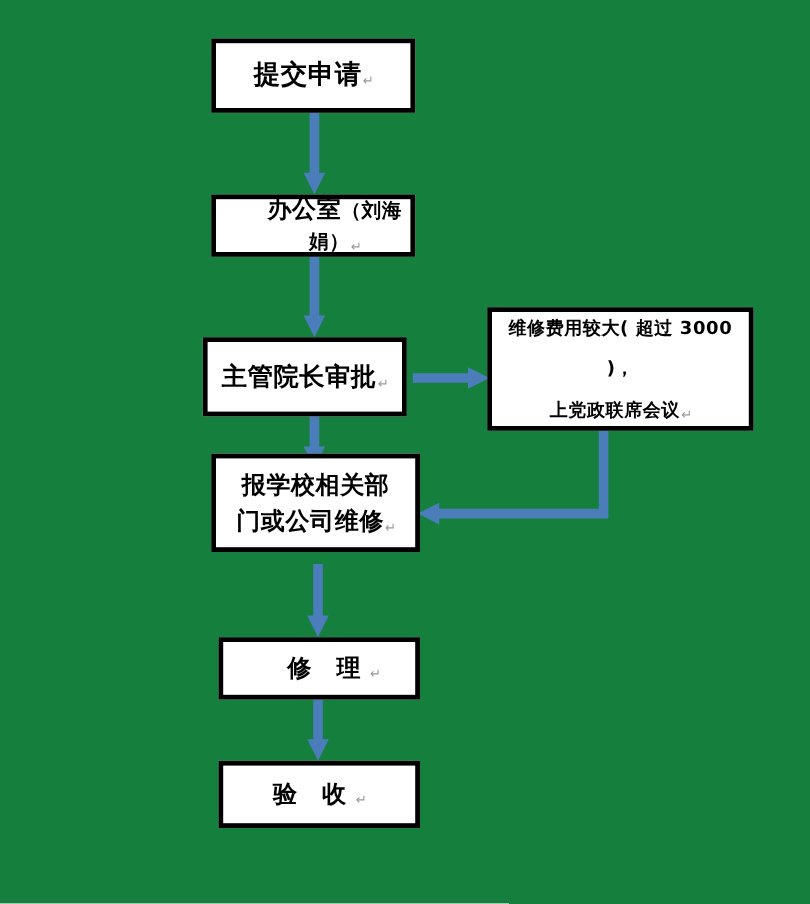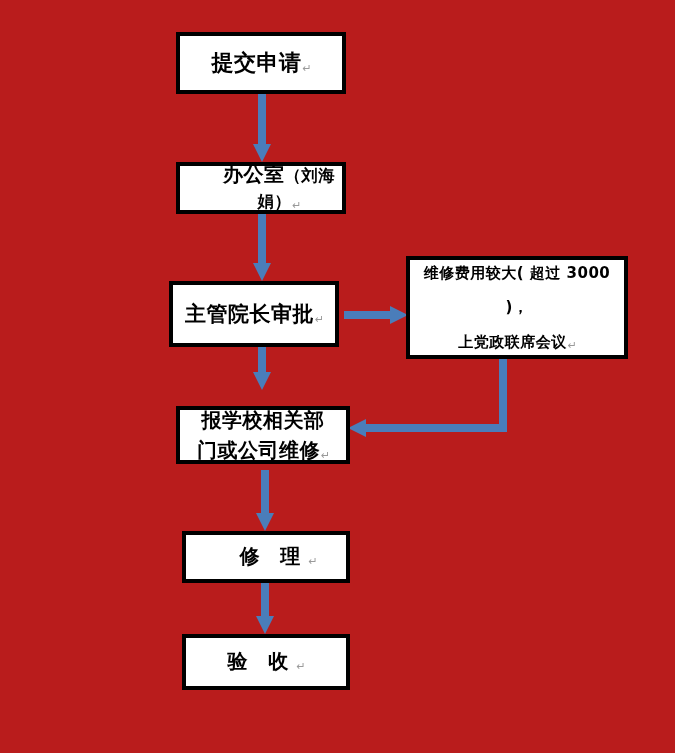--- a/index.html
+++ b/index.html
@@ -8,21 +8,21 @@
     padding: 0;
     background: #ffffff;
   }
   body {
     font-family: "DejaVu Sans", "Liberation Sans", sans-serif;
   }
   #canvas {
     position: relative;
     width: 675px;
     height: 753px;
-    background: #b91c1c;
+    background: #15803d;
     overflow: hidden;
   }
   .node {
     position: absolute;
     box-sizing: border-box;
     background: #ffffff;
     border: 4px solid #000000;
     display: flex;
     align-items: center;
     justify-content: center;
@@ -34,21 +34,21 @@
     color: #000000;
     line-height: 1.28;
     letter-spacing: 0.5px;
     white-space: pre-line;
   }
   
   #node-submit      { left: 176px; top: 32px;  width: 170px; height: 62px;  }
   #node-office      { left: 176px; top: 162px; width: 170px; height: 52px; padding-left: 36px;  }
   #node-dean        { left: 169px; top: 281px; width: 170px; height: 66px; text-align: right;  }
   #node-costly      { left: 406px; top: 256px; width: 222px; height: 103px; }
-  #node-report      { left: 176px; top: 406px; width: 174px; height: 58px;  }
+  #node-report      { left: 176px; top: 378px; width: 174px; height: 82px;  }
   #node-repair      { left: 182px; top: 531px; width: 168px; height: 52px;  }
   #node-accept      { left: 182px; top: 634px; width: 168px; height: 56px;  }
 
   #node-submit .node-text      { font-size: 22px; }
   #node-office .node-text      { font-size: 20px; }
   #node-dean .node-text        { font-size: 21px; }
   #node-costly .node-text      { font-size: 15px; line-height: 2.3; }
   #node-report .node-text      { font-size: 20px; line-height: 1.5; }
   #node-repair .node-text      { font-size: 20px; letter-spacing: 7px; margin-left: 24px; }
   #node-accept .node-text      { font-size: 20px; letter-spacing: 7px; }

